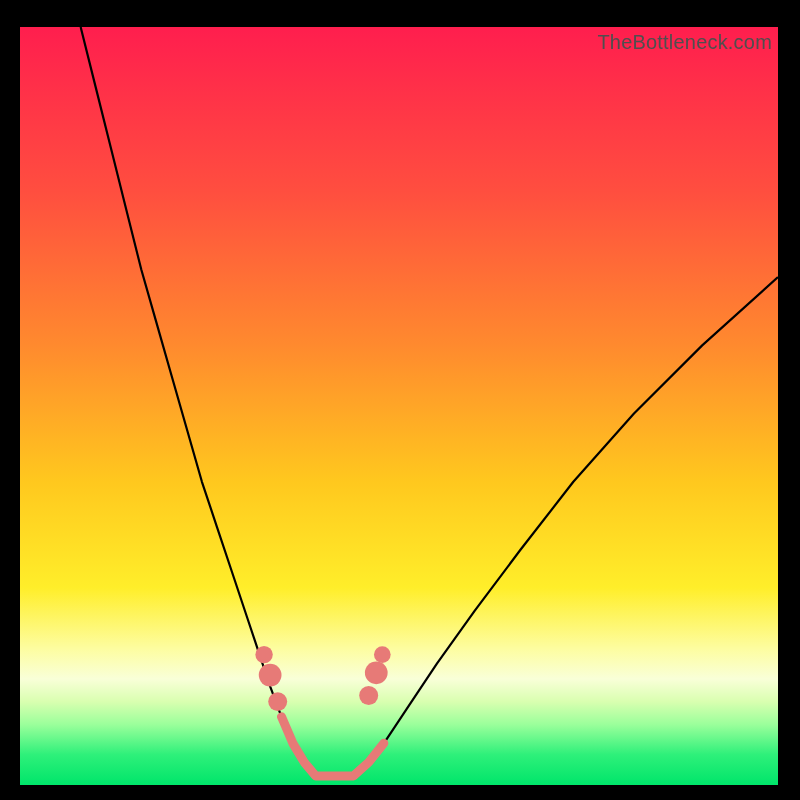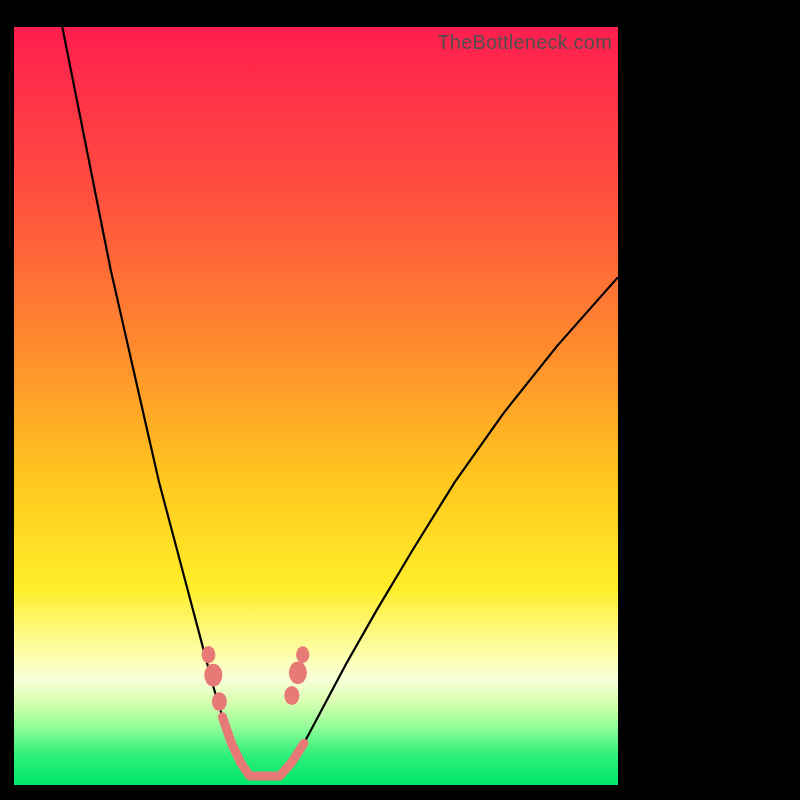--- a/index.html
+++ b/index.html
@@ -11,23 +11,23 @@
     font-family: Arial, Helvetica, sans-serif;
   }
   .frame {
     position: relative;
     width: 800px;
     height: 800px;
     background: #000;
   }
   .plot-area {
     position: absolute;
-    left: 14px;
+    left: 20px;
     top: 27px;
-    width: 604px;
+    width: 758px;
     height: 758px;
     overflow: hidden;
   }
   .gradient-bg {
     position: absolute;
     left: 0;
     top: 0;
     width: 100%;
     height: 100%;
   }

